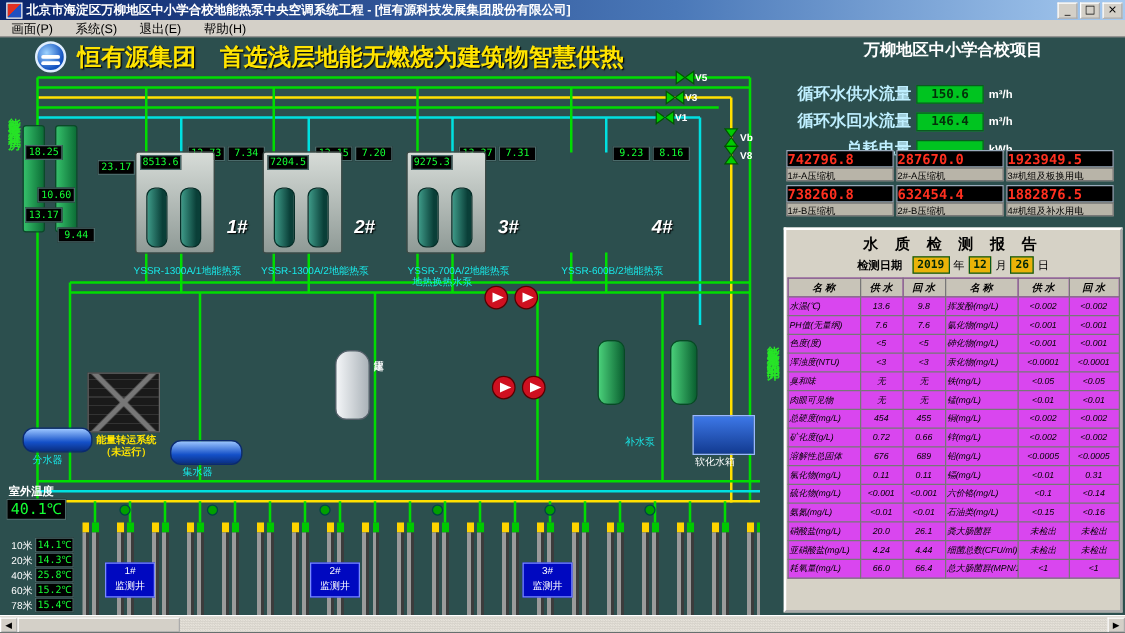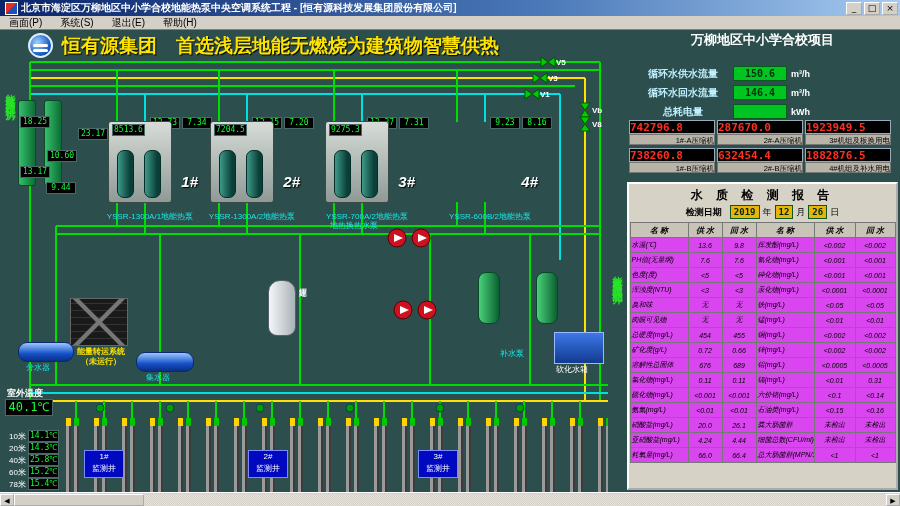--- a/index.html
+++ b/index.html
@@ -62,28 +62,28 @@
   .well-shafts{position:absolute;left:66px;top:396px;width:542px;height:66px;background:repeating-linear-gradient(90deg,#9a9a9a 0 3px,#3c3c3c 3px 5px,transparent 5px 8px,#9a9a9a 8px 11px,#3c3c3c 11px 13px,transparent 13px 28px);}
   .wlabel{position:absolute;top:420px;width:38px;height:26px;background:#0008c0;border:1px solid #7a8aff;color:#fff;font-size:8px;text-align:center;line-height:12px;}
   .wlabels .wlabel:nth-of-type(1){left:84px;}
   .wlabels .wlabel:nth-of-type(2){left:248px;}
   .wlabels .wlabel:nth-of-type(3){left:418px;}
   
   .panel{position:absolute;left:627px;top:0;width:271px;height:462px;}
   .p-title{width:100%;text-align:center;color:#fff;font-size:13px;font-weight:bold;line-height:16px;}
   .flow{position:absolute;left:0;top:36px;width:271px;}
   .flow-row{display:flex;align-items:center;gap:4px;margin-bottom:4px;justify-content:flex-start;padding-left:10px;}
-  .flow-label{color:#bfefff;font-size:10px;font-weight:bold;width:92px;text-align:center;}
+  .flow-label{color:#bfefff;font-size:13px;font-weight:bold;width:92px;text-align:right;}
   .flow-val{width:52px;height:13px;background:#00c420;color:#04300a;font-weight:bold;font-size:10px;text-align:center;line-height:13px;border:1px solid #0a5a20;font-family:"DejaVu Sans Mono",monospace;}
   .flow-unit{color:#fff;font-size:9px;font-weight:bold;}
   .energy{position:absolute;left:2px;top:90px;width:269px;}
   .e-row{display:flex;gap:2px;margin-bottom:3px;}
   .e-cell{display:flex;flex-direction:column;align-items:center;}
   .led-red{display:block;width:86px;height:14px;background:#000;color:#ff3020;font-family:"DejaVu Sans Mono",monospace;font-size:11px;font-weight:bold;line-height:14px;padding-right:2px;border:1px solid #9ab;box-sizing:border-box;}
-  .e-label{width:86px;height:11px;background:#b8b4a8;border:1px solid #777;color:#000;font-size:7.5px;line-height:11px;text-align:right;box-sizing:border-box;white-space:nowrap;overflow:hidden;}
+  .e-label{width:86px;height:11px;background:#b8b4a8;border:1px solid #777;color:#000;font-size:7.5px;line-height:11px;text-align:left;box-sizing:border-box;white-space:nowrap;overflow:hidden;}
   .report{position:absolute;left:0;top:152px;width:271px;height:308px;background:#d6d2c6;border:2px outset #fff;box-sizing:border-box;}
   .r-title{text-align:center;font-size:12px;font-weight:bold;letter-spacing:5px;color:#000;margin:3px 0 1px;}
   .date-row{display:flex;align-items:center;justify-content:center;gap:3px;margin-bottom:3px;}
   .date-label{font-size:9px;font-weight:bold;color:#000;margin-right:5px;}
   .date-box{background:#eab308;border:1px solid #0a5a20;color:#03280a;font-weight:bold;font-size:9px;height:12px;line-height:12px;padding:0 3px;font-family:"DejaVu Sans Mono",monospace;}
   .date-unit{font-size:9px;color:#000;}
   table.rtab{border-collapse:collapse;table-layout:fixed;width:265px;margin:0 auto;background:#d946ef;font-style:italic;}
   .rtab th,.rtab td{border:1px solid #777;height:15px;padding:0 1px;overflow:hidden;white-space:nowrap;box-sizing:border-box;}
   .rtab th{background:#c8c4b8;font-size:8px;color:#000;}
   .rtab td{font-size:7px;color:#000;}
@@ -190,21 +190,21 @@
 
     <div class="vlabel" style="left:556px;top:28px;">V5</div>
     <div class="vlabel" style="left:548px;top:44px;">V3</div>
     <div class="vlabel" style="left:540px;top:60px;">V1</div>
     <div class="vlabel" style="left:592px;top:76px;">Vb</div>
     <div class="vlabel" style="left:592px;top:90px;">V8</div>
 
     <div class="left-tank" style="left:18px;"></div>
     <div class="left-tank" style="left:44px;"></div>
     <span class="led dled" style="left:20px;top:86px;">18.25</span>
-    <span class="led dled" style="left:47px;top:120px;">10.60</span>
+    <span class="led dled" style="left:30px;top:120px;">10.60</span>
     <span class="led dled" style="left:20px;top:136px;">13.17</span>
     <span class="led dled" style="left:46px;top:152px;">9.44</span>
     <span class="led dled" style="left:78px;top:98px;">23.17</span>
 
     <div class="units">
       <div class="unit-block">
           <div class="unit-temps">
             <span class="led">12.73</span>
             <span class="led">7.34</span>
           </div>

